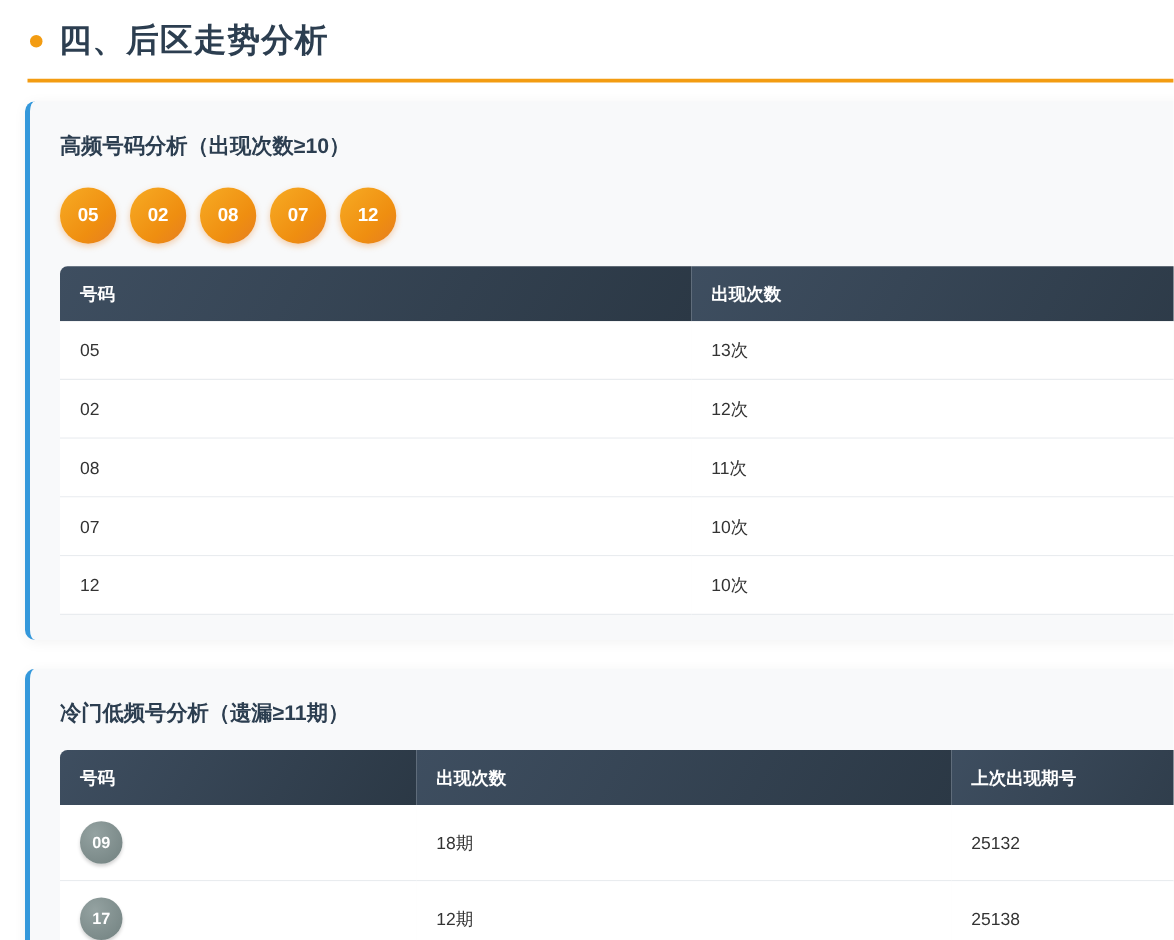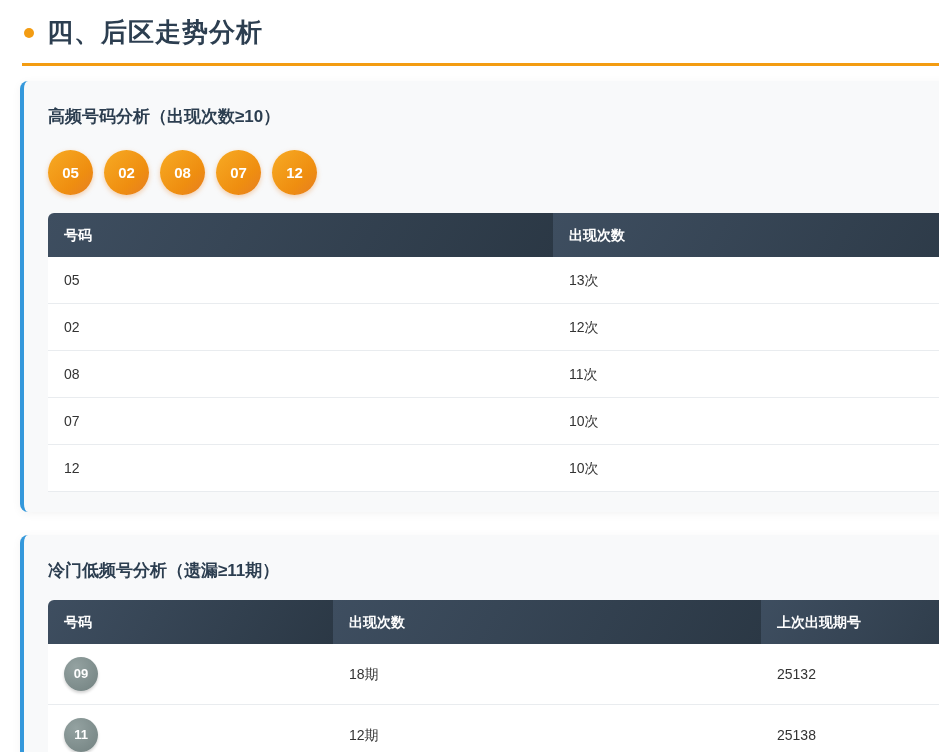--- a/index.html
+++ b/index.html
@@ -193,21 +193,21 @@
       <tbody>
         <tr>
           <td>
             <span class="gray-badge">09</span>
           </td>
           <td>18期</td>
           <td>25132</td>
         </tr>
         <tr>
           <td>
-            <span class="gray-badge">11</span>
+            <span class="gray-badge">17</span>
           </td>
           <td>12期</td>
           <td>25138</td>
         </tr>
       </tbody>
     </table>
   </div>
 
 </div>
 

